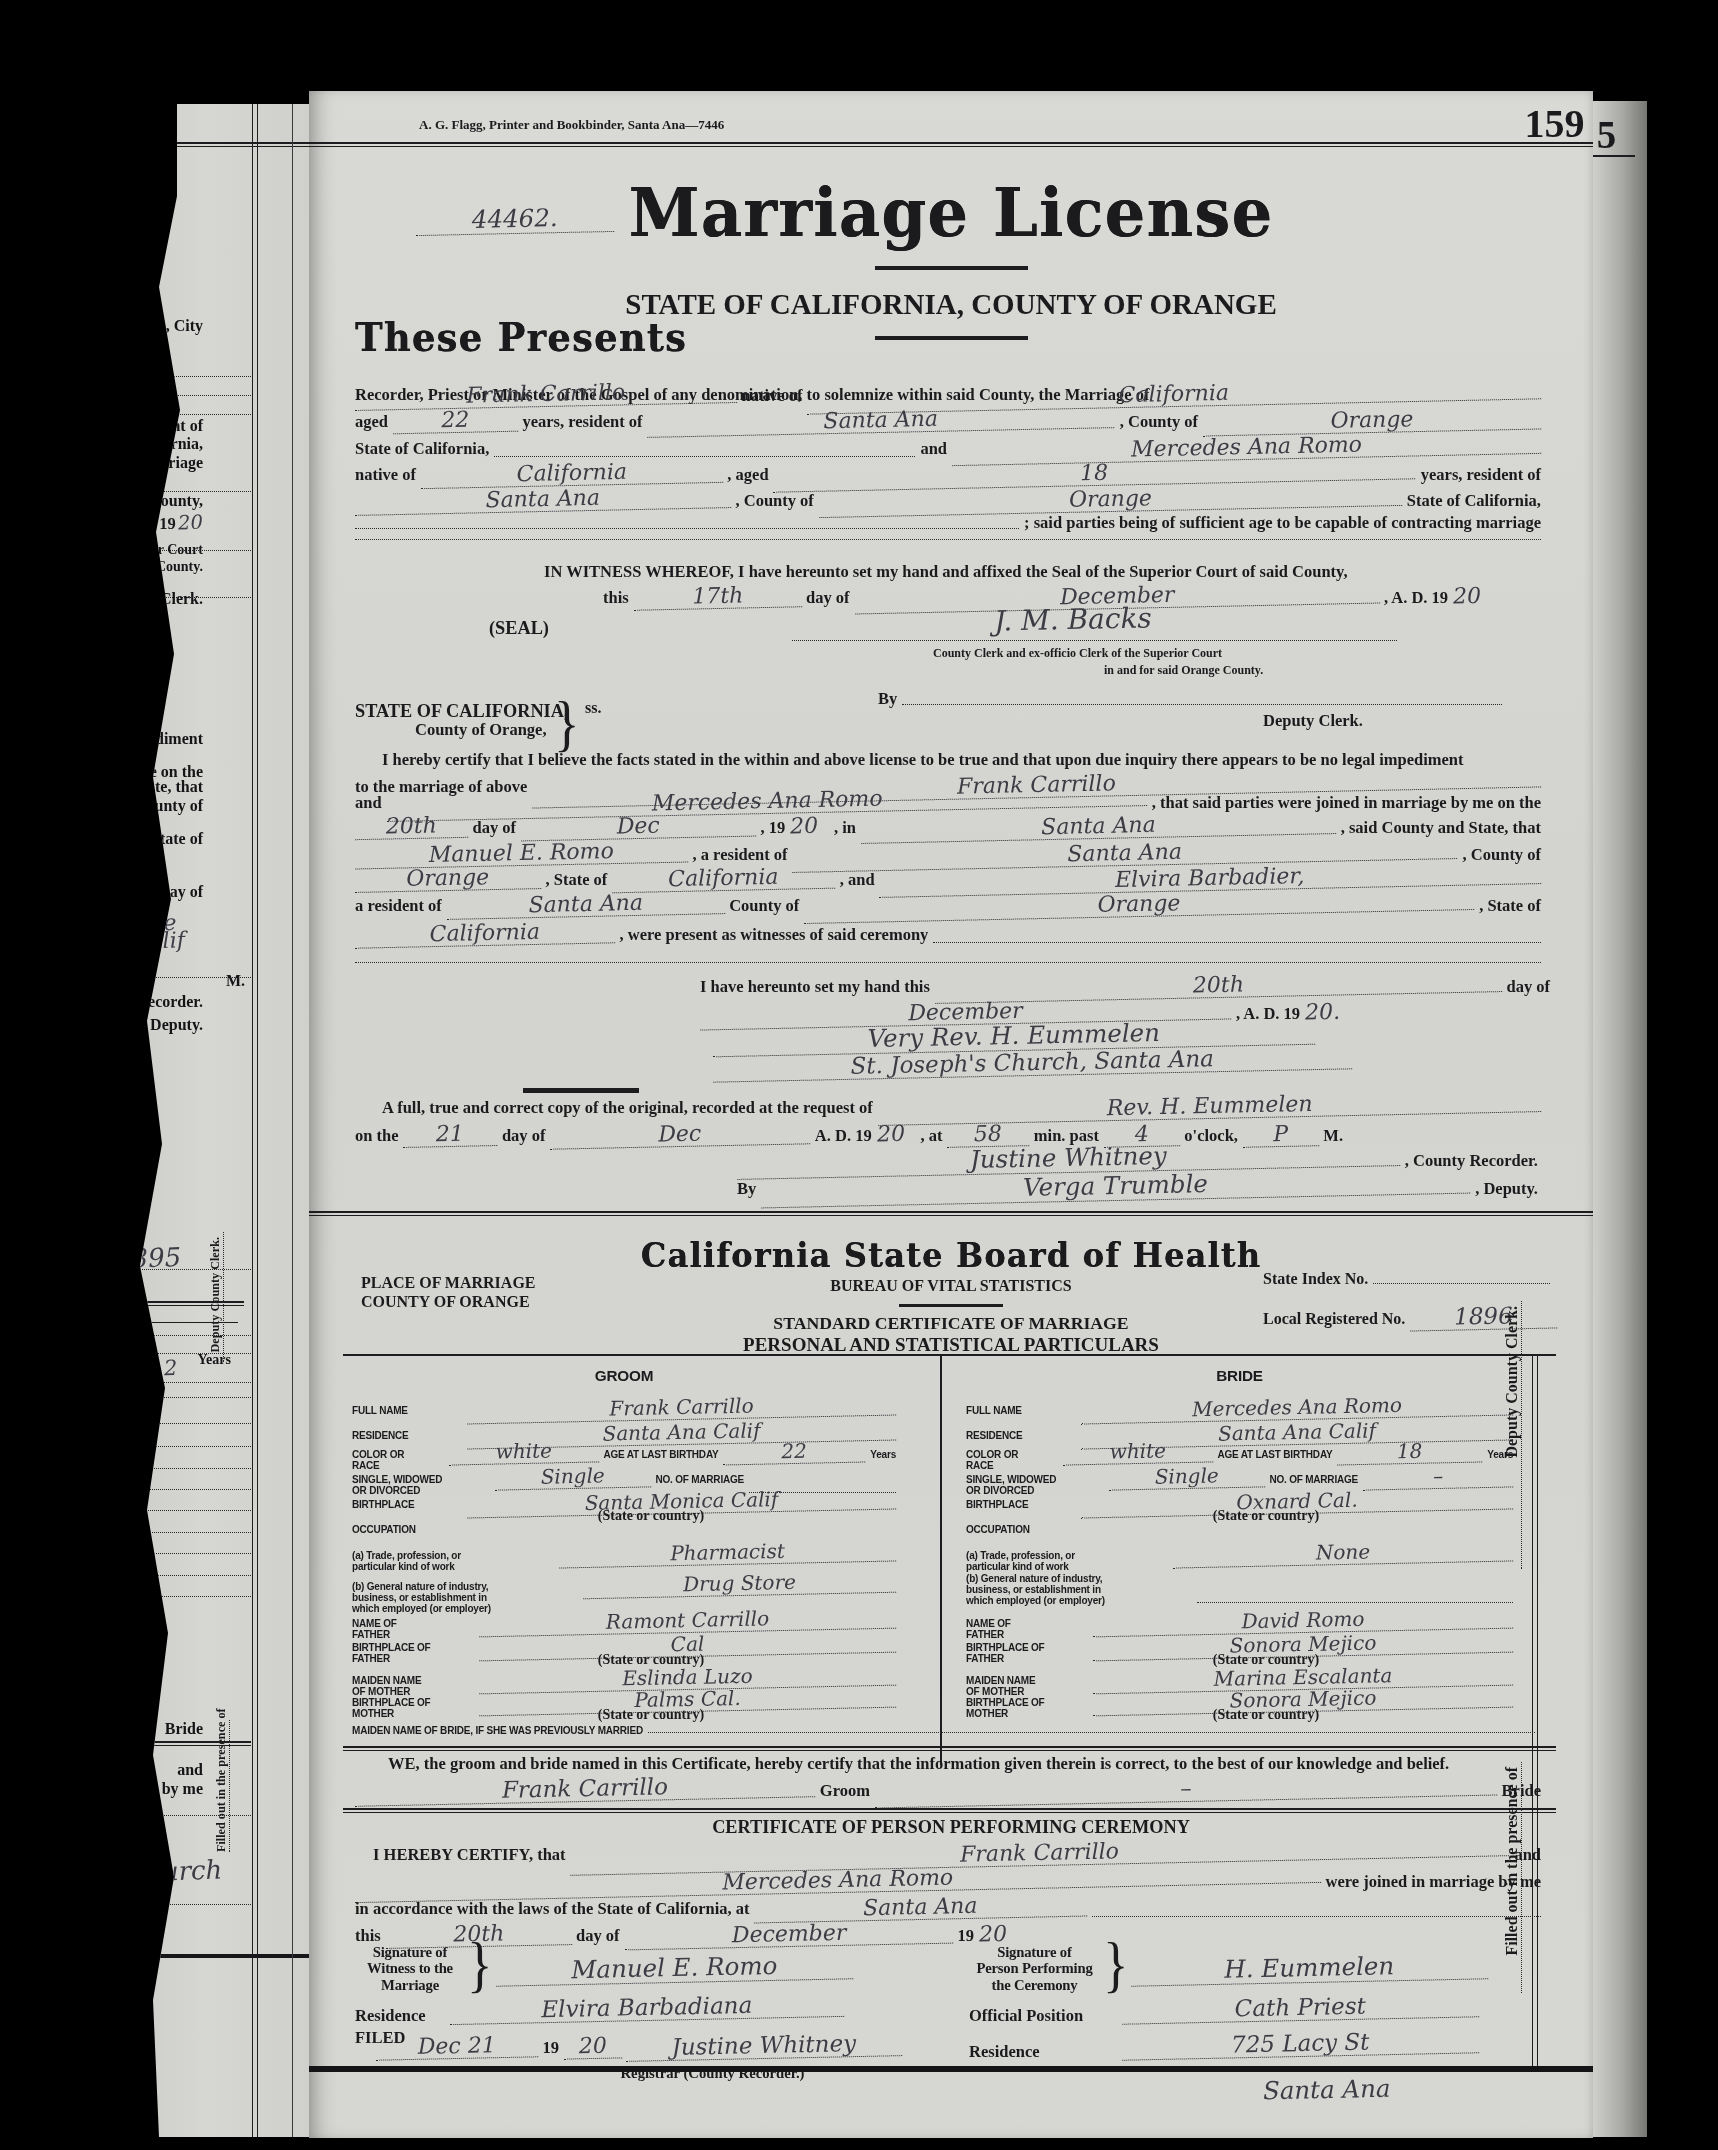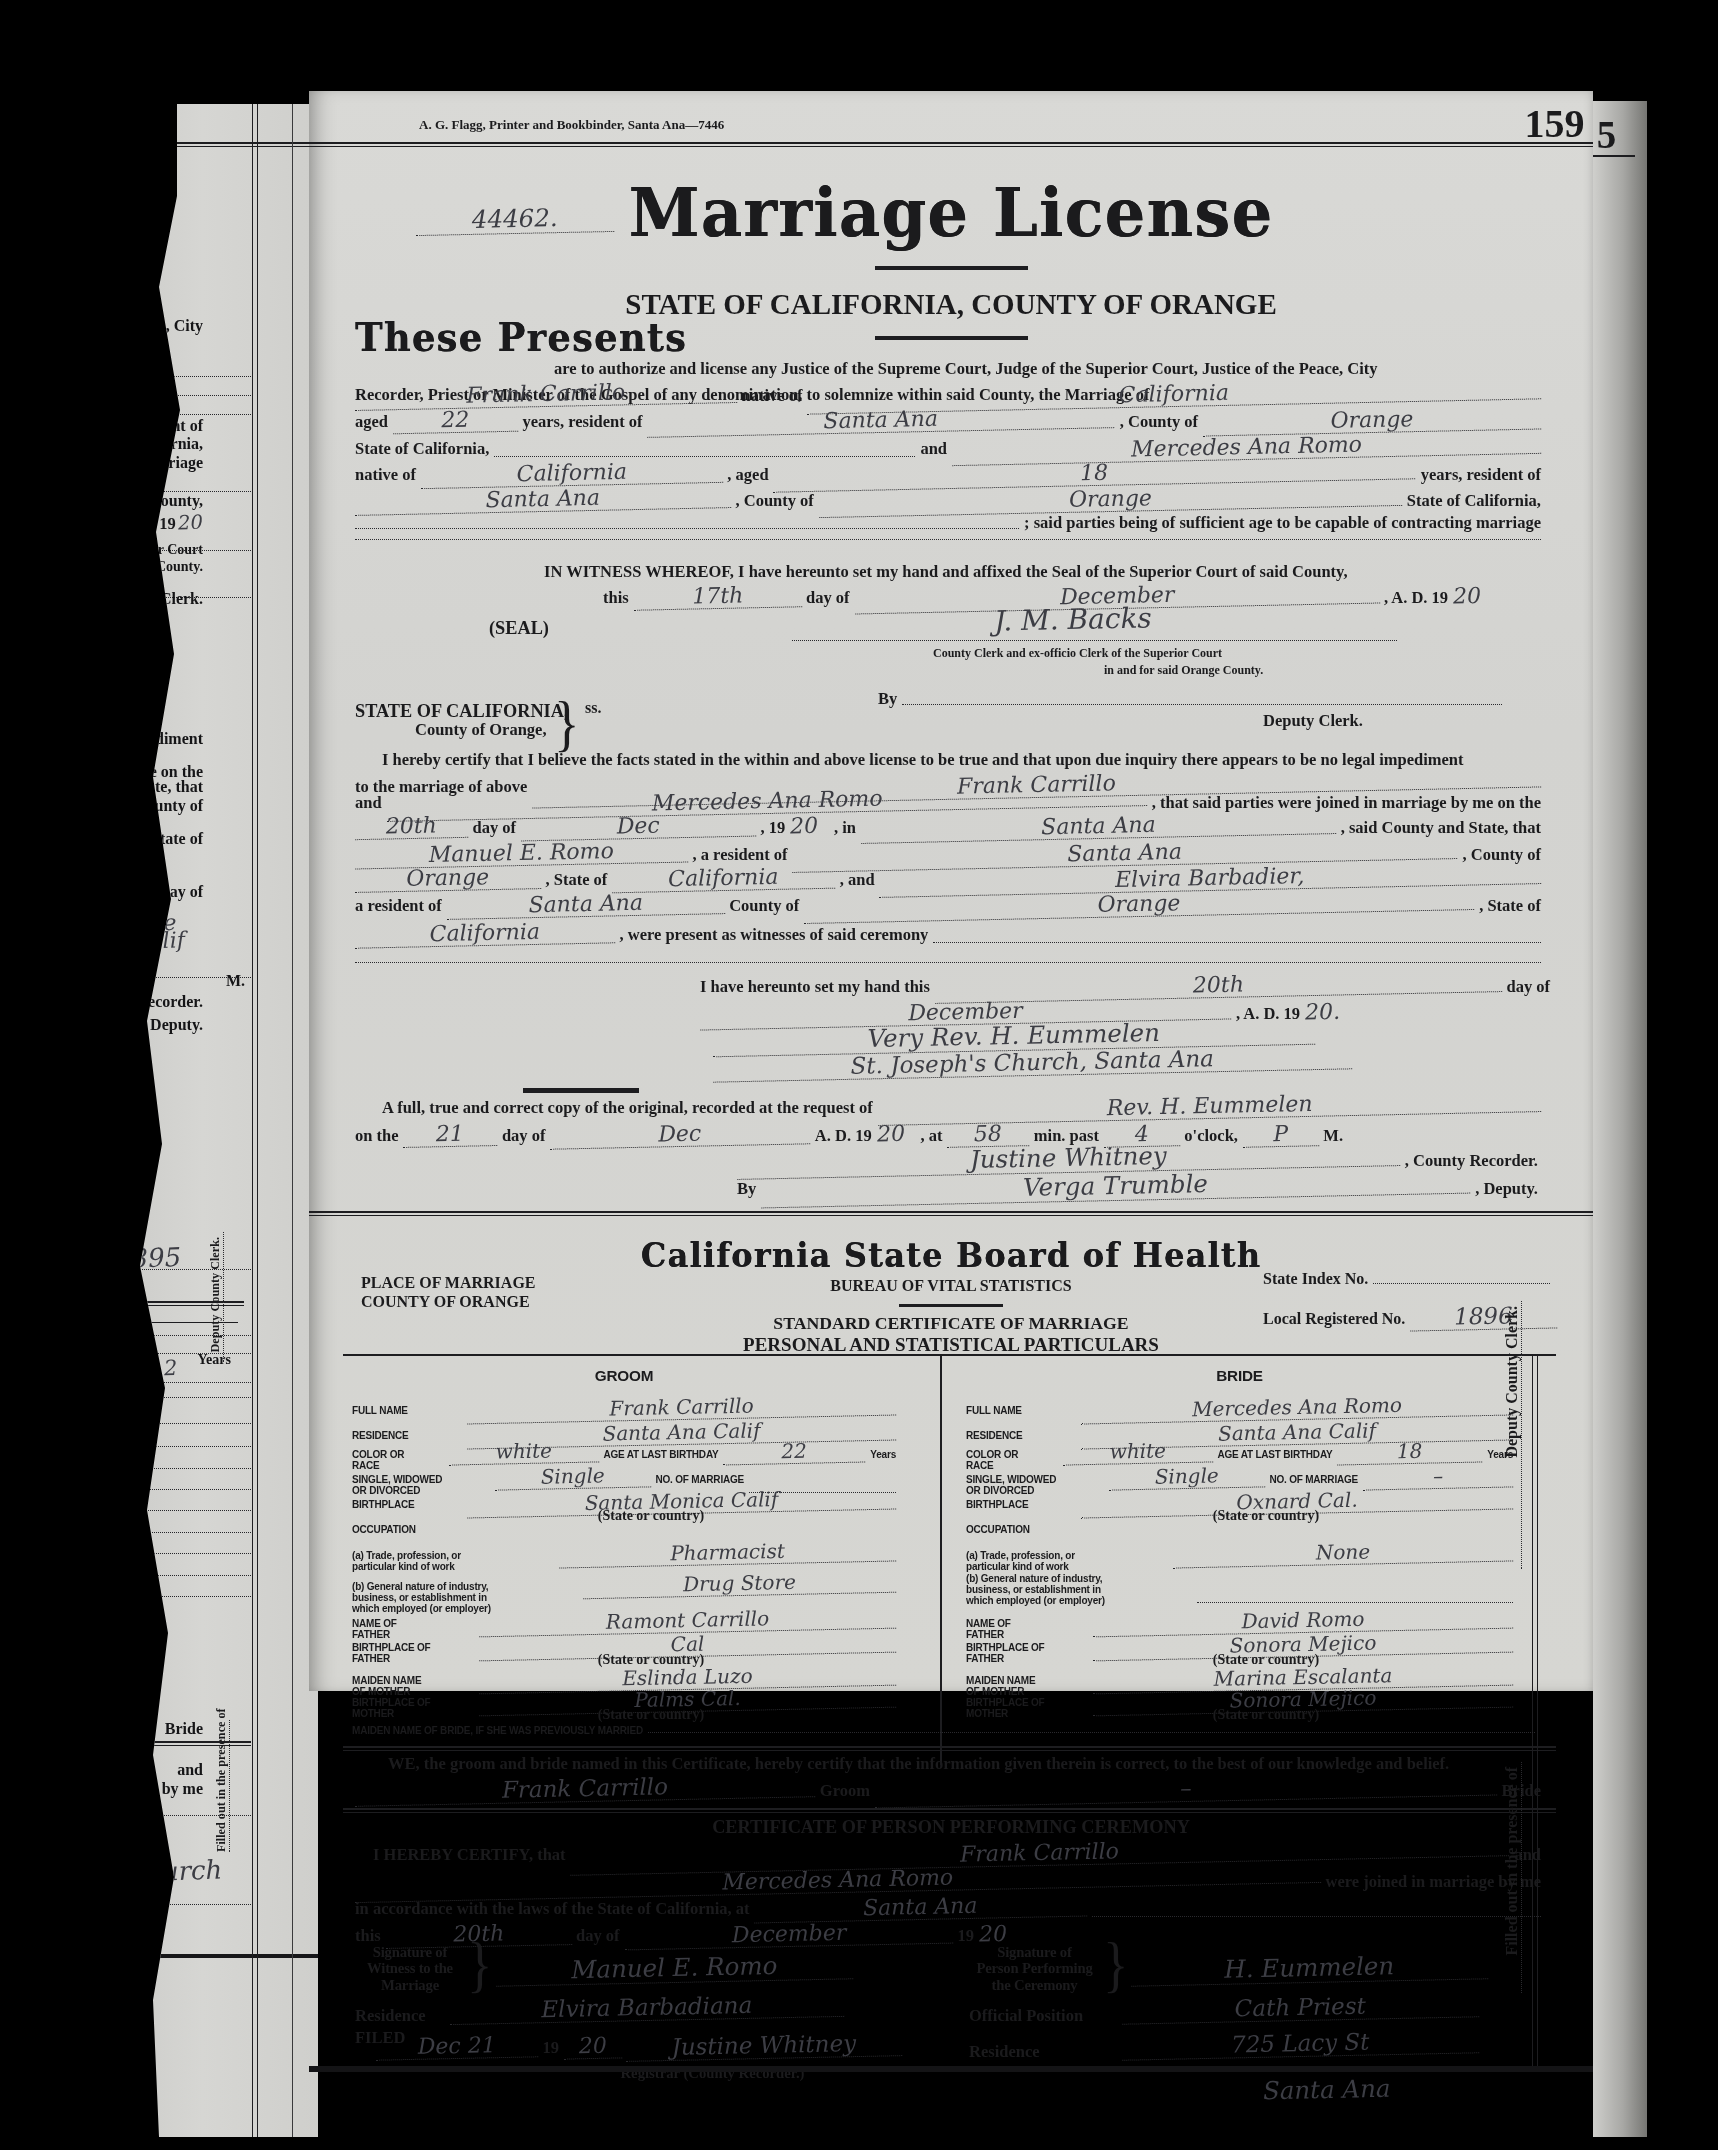--- a/index.html
+++ b/index.html
@@ -10,21 +10,21 @@
     background:linear-gradient(90deg,#c6c6c3,#d6d6d3 55%,#cfcfcc);
     clip-path:polygon(116px 0,257px 0,257px 2033px,98px 2033px,92px 1896px,113px 1773px,92px 1651px,107px 1529px,86px 1406px,104px 1284px,79px 1162px,101px 1040px,86px 917px,110px 795px,92px 673px,113px 550px,95px 428px,119px 306px,98px 183px,116px 92px);}
   .sfrag{position:absolute;right:115px;font-weight:bold;font-size:16px;white-space:nowrap;color:#151517;}
   .sfrag.sm{font-size:14px;}
   .srow{position:absolute;right:115px;display:flex;align-items:baseline;gap:2.4px;}
   .sdot{position:absolute;left:7.3px;width:183px;border-bottom:1.8px dotted #26262a;height:0;}
   .shw{position:absolute;font-family:"DejaVu Serif",serif;font-style:italic;color:#3c3d44;white-space:nowrap;transform:rotate(-2deg);}
   .svr{position:absolute;top:0;bottom:0;left:191px;width:4.3px;border-left:1.8px solid #1f1f22;border-right:1.2px solid #1f1f22;}
   .svr2{position:absolute;top:0;bottom:0;left:231px;width:1.2px;background:#3a3a3c;}
   
-  .page{position:absolute;left:309px;top:91px;width:1284px;height:1600px;z-index:3;
+  .page{position:absolute;left:309px;top:91px;width:1284px;height:2047px;z-index:3;
     background:linear-gradient(180deg,#d9d9d6,#d3d3d0 40%,#d6d6d2);
     box-shadow:inset 16px 0 24.5px -14.7px rgba(0,0,0,.45), inset -4.9px 0 11px -6.1px rgba(0,0,0,.25);}
   .sliver{position:absolute;left:1593px;top:101px;width:54px;height:2036px;z-index:2;
     background:linear-gradient(90deg,#cfcfcc,#a8a8a5 55%,#767673);}
   .blob{position:absolute;background:#000;border-radius:50%;z-index:2;}
   
   .lbl{font-weight:bold;font-size:16.5px;white-space:nowrap;color:#1b1b1d;}
   .sm24{font-size:12px;} .sm26{font-size:16px;}
   .row{position:absolute;display:flex;align-items:baseline;gap:4.9px;}
   .dot{flex:1;min-width:14.7px;border-bottom:1.8px dotted #2a2a2e;align-self:flex-end;margin-bottom:3.7px;height:0;}
@@ -133,21 +133,20 @@
     <div class="hrd" style="top:51px;left:0;right:0;"></div>
     <span class="abs" style="top:8.6px;right:8.6px;font-size:40px;font-weight:bold;">159</span>
 
     <span class="abs hw dotv" style="top:115px;left:107px;width:183px;font-size:24.5px;">44462.</span>
     <div class="abs blackletter ctr" style="top:84px;left:0;right:0;font-size:64px;">Marriage License</div>
     <div class="hr" style="top:175px;left:566px;width:153px;height:4.3px;"></div>
     <div class="abs ctr lbl" style="top:197px;left:0;right:0;font-size:29px;">STATE OF CALIFORNIA, COUNTY OF ORANGE</div>
     <div class="hr" style="top:245px;left:566px;width:153px;height:3.7px;"></div>
 
     <span class="abs blackletter" style="top:224px;left:46px;font-size:37px;">These Presents</span>
-    <span class="abs lbl" style="top:268px;left:245px;">are to authorize and license any Justice of the Supreme Court, Judge of the Superior Court, Justice of the Peace, City</span>
     <span class="abs lbl" style="top:294px;left:46px;">Recorder, Priest or Minister of the Gospel of any denomination, to solemnize within said County, the Marriage of</span>
 
     <div class="row" style="top:291px;left:46px;right:52px;">
       <span class="hw dotv" style="width:367px;">Frank Carrillo</span>
       <span class="lbl">native of</span>
       <span class="hw dotv" style="flex:1;">California</span>
     </div>
     <div class="row" style="top:317px;left:46px;right:52px;">
       <span class="lbl">aged</span>
       <span class="hw dotv" style="width:110px;">22</span>

